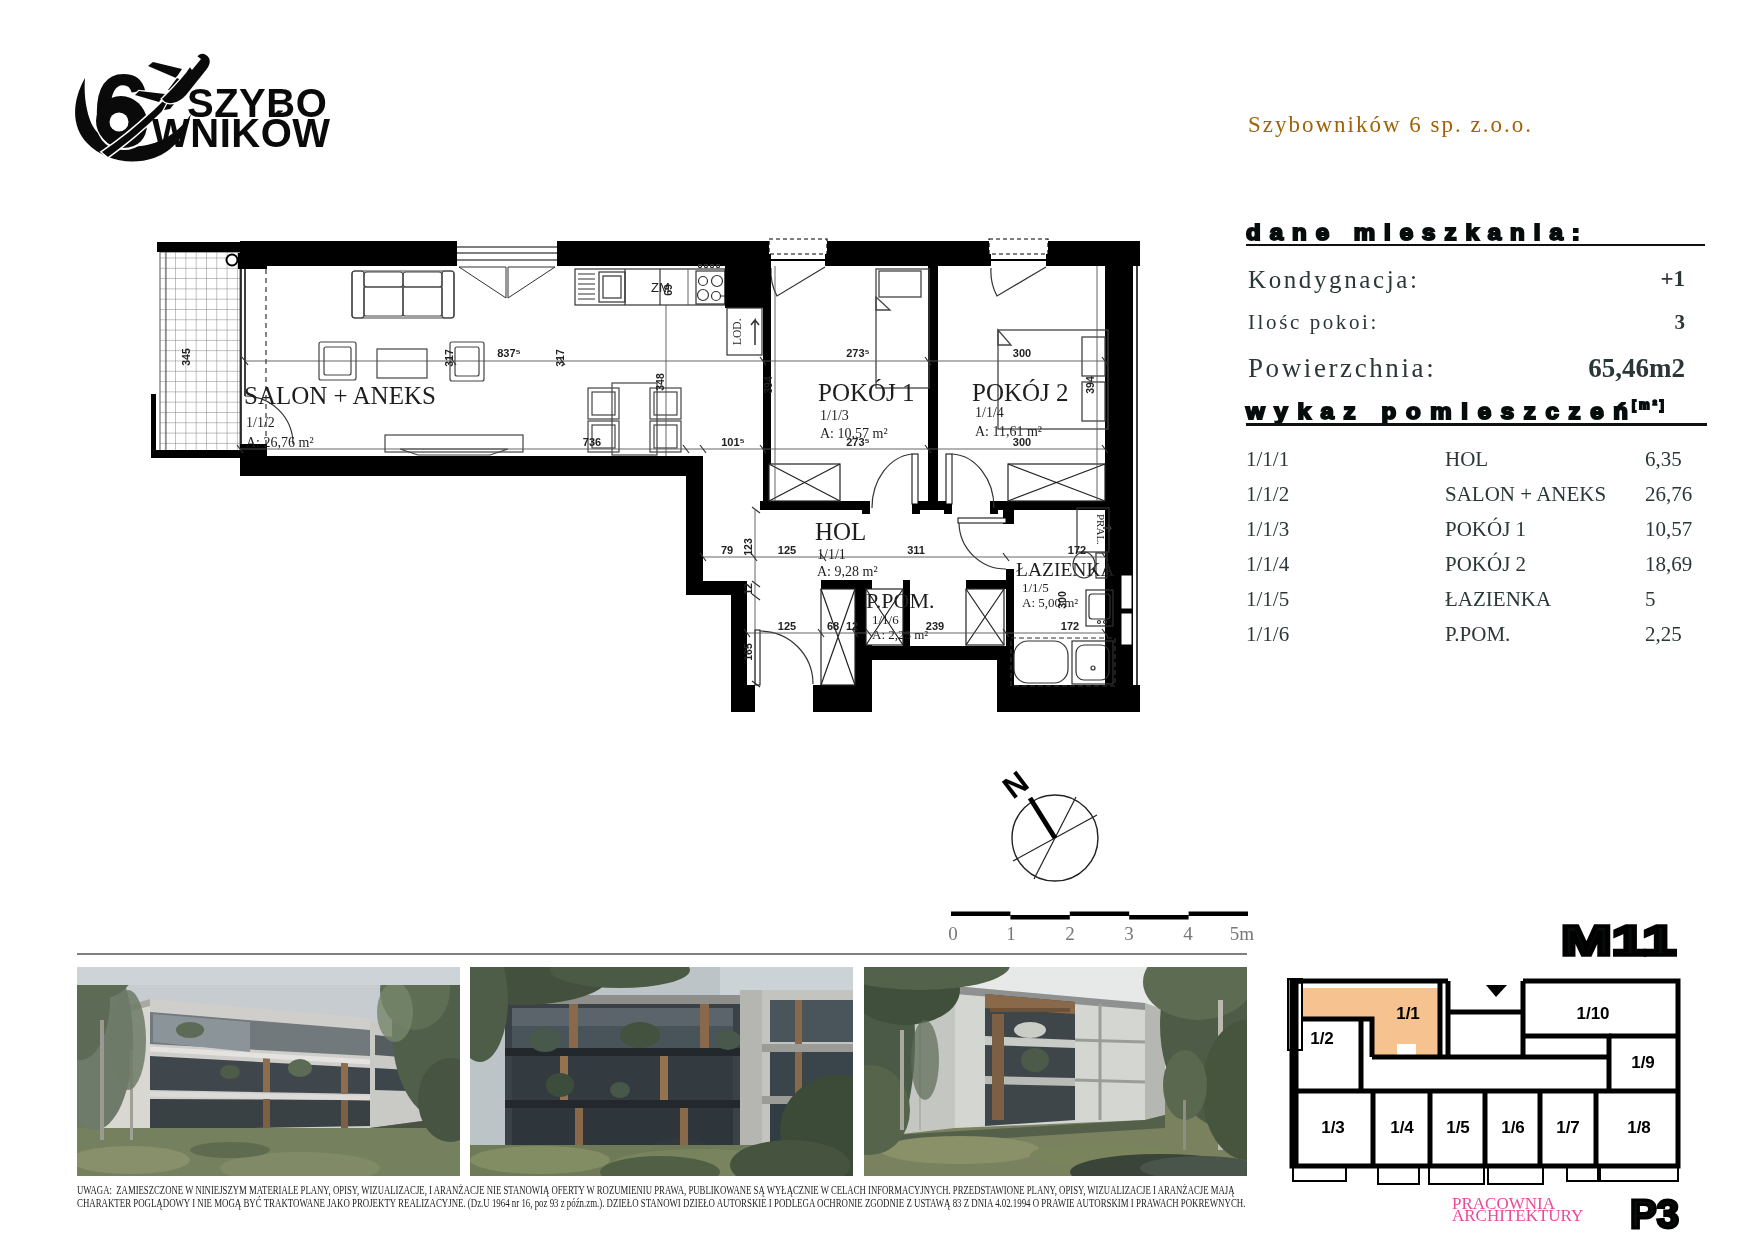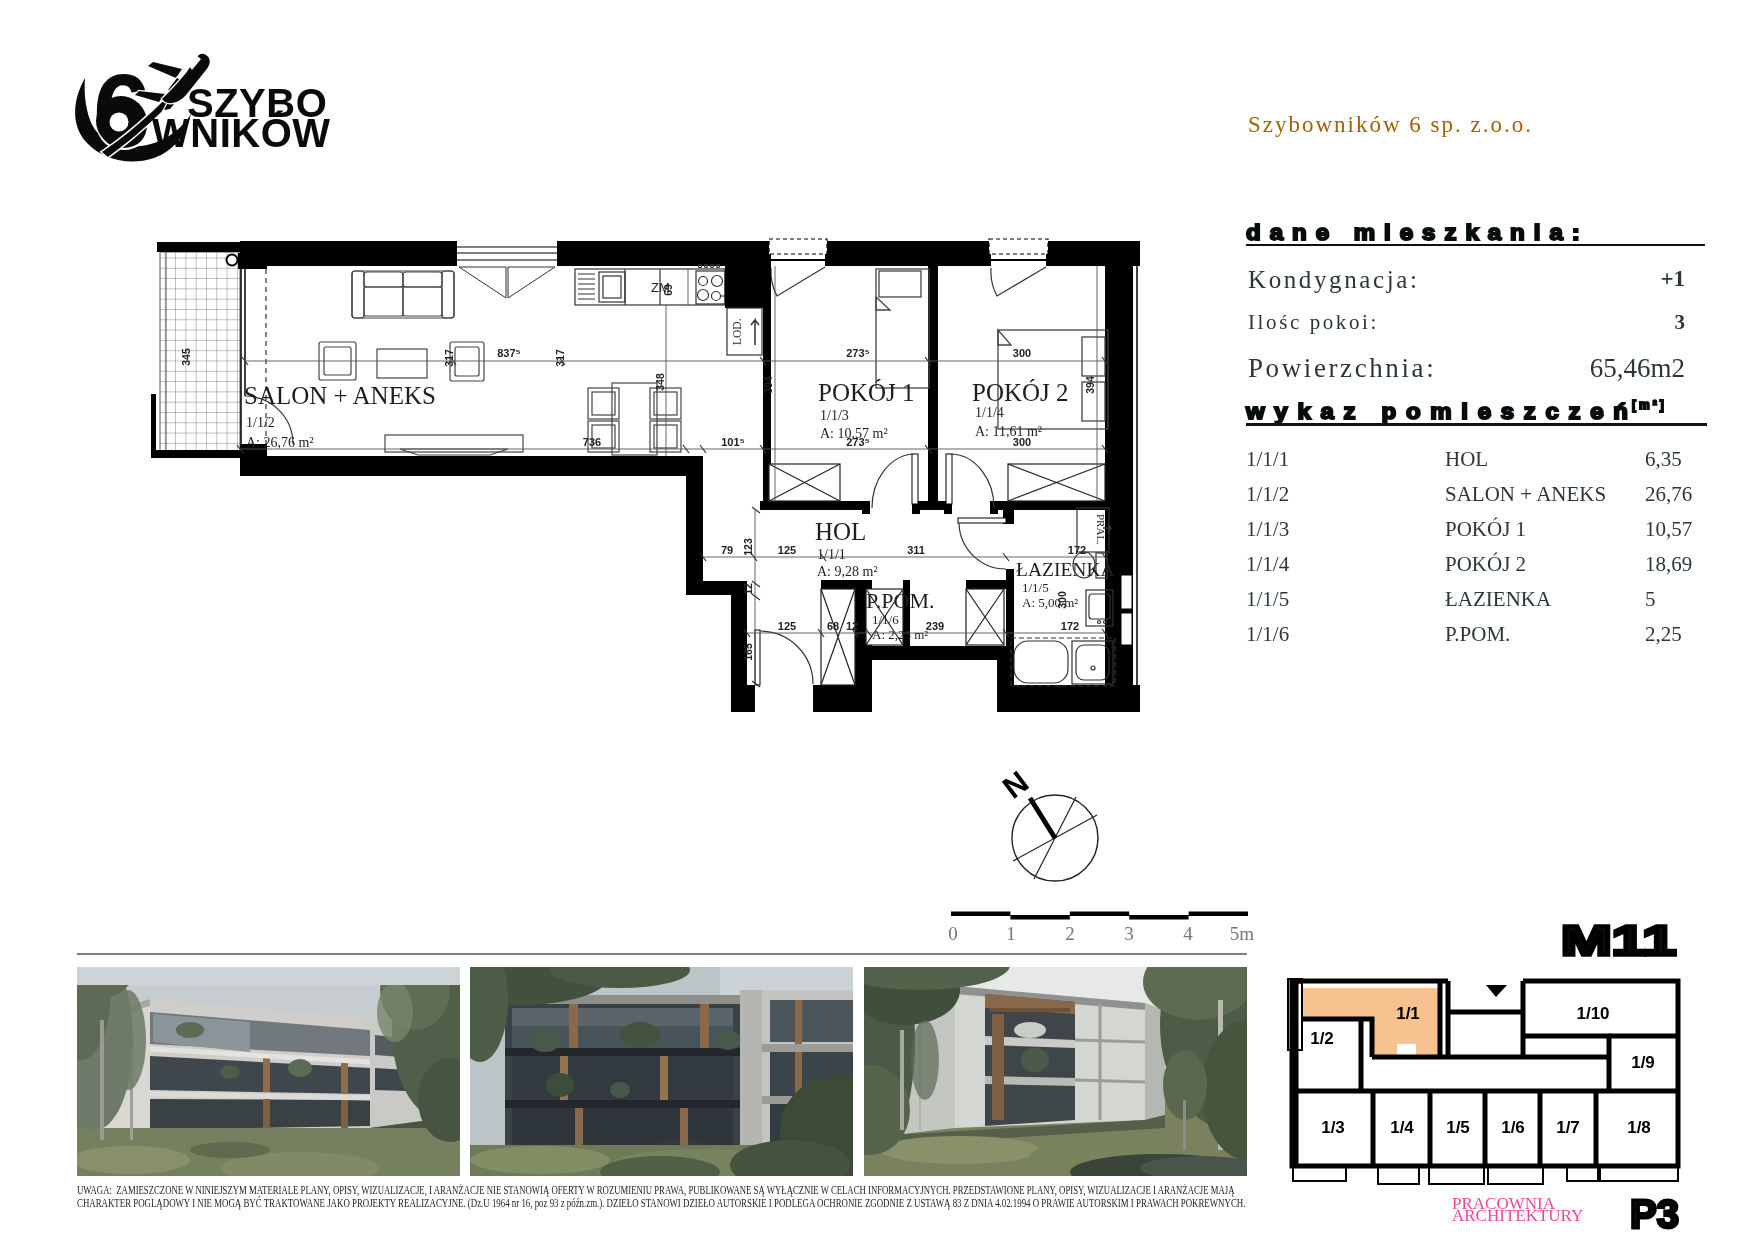--- a/index.html
+++ b/index.html
@@ -518,21 +518,21 @@
 <text x="152" y="147" font-family="'Liberation Sans',sans-serif" font-weight="bold" font-size="40" fill="#0a0a0a" letter-spacing="0.5">WNIKÓW</text>
 </g>
 </svg>
 
 <div class="abs srf" style="left:1248px;top:112px;font-size:23px;letter-spacing:2px;white-space:nowrap;color:#a16207">Szybowników 6 sp. z.o.o.</div>
 
 <div class="abs hvy" style="left:1246px;top:219px;font-size:24px;letter-spacing:9px;transform:scaleY(0.92)">dane mieszkania:</div>
 <div class="abs" style="left:1246px;top:244px;width:459px;height:2px;background:#111"></div>
 <div class="abs srf" style="left:1248px;top:266px;width:437px;font-size:25px;letter-spacing:2.6px">Kondygnacja:<span style="float:right;font-family:'Liberation Sans',sans-serif;font-weight:bold;font-size:23px;letter-spacing:0;font-family:'Liberation Serif',serif">+1</span></div>
 <div class="abs srf" style="left:1248px;top:310px;width:437px;font-size:21px;letter-spacing:2.6px">Ilośc pokoi:<span style="float:right;font-weight:bold;letter-spacing:0">3</span></div>
-<div class="abs srf" style="left:1248px;top:353px;width:437px;font-size:27px;letter-spacing:2.6px">Powierzchnia:<span style="float:right;font-weight:normal;letter-spacing:0">65,46m2</span></div>
+<div class="abs srf" style="left:1248px;top:353px;width:437px;font-size:27px;letter-spacing:2.6px">Powierzchnia:<span style="float:right;font-weight:bold;letter-spacing:0">65,46m2</span></div>
 
 <div class="abs hvy" style="left:1246px;top:398px;font-size:24px;letter-spacing:9.7px;transform:scaleY(0.92)">wykaz pomieszczeń</div>
 <div class="abs hvy" style="left:1632px;top:398px;font-size:12px;letter-spacing:3px;-webkit-text-stroke:1.8px #060d0c">[m²]</div>
 <div class="abs" style="left:1246px;top:423px;width:461px;height:2.5px;background:#111"></div>
 
 <div class="abs srf" id="tbl" style="left:1246px;top:447px;width:440px;font-size:21px">
 <div style="position:relative;height:35px"><span>1/1/1</span><span style="position:absolute;left:199px">HOL</span><span style="position:absolute;left:399px">6,35</span></div>
 <div style="position:relative;height:35px"><span>1/1/2</span><span style="position:absolute;left:199px">SALON + ANEKS</span><span style="position:absolute;left:399px">26,76</span></div>
 <div style="position:relative;height:35px"><span>1/1/3</span><span style="position:absolute;left:199px">POKÓJ 1</span><span style="position:absolute;left:399px">10,57</span></div>
 <div style="position:relative;height:35px"><span>1/1/4</span><span style="position:absolute;left:199px">POKÓJ 2</span><span style="position:absolute;left:399px">18,69</span></div>

